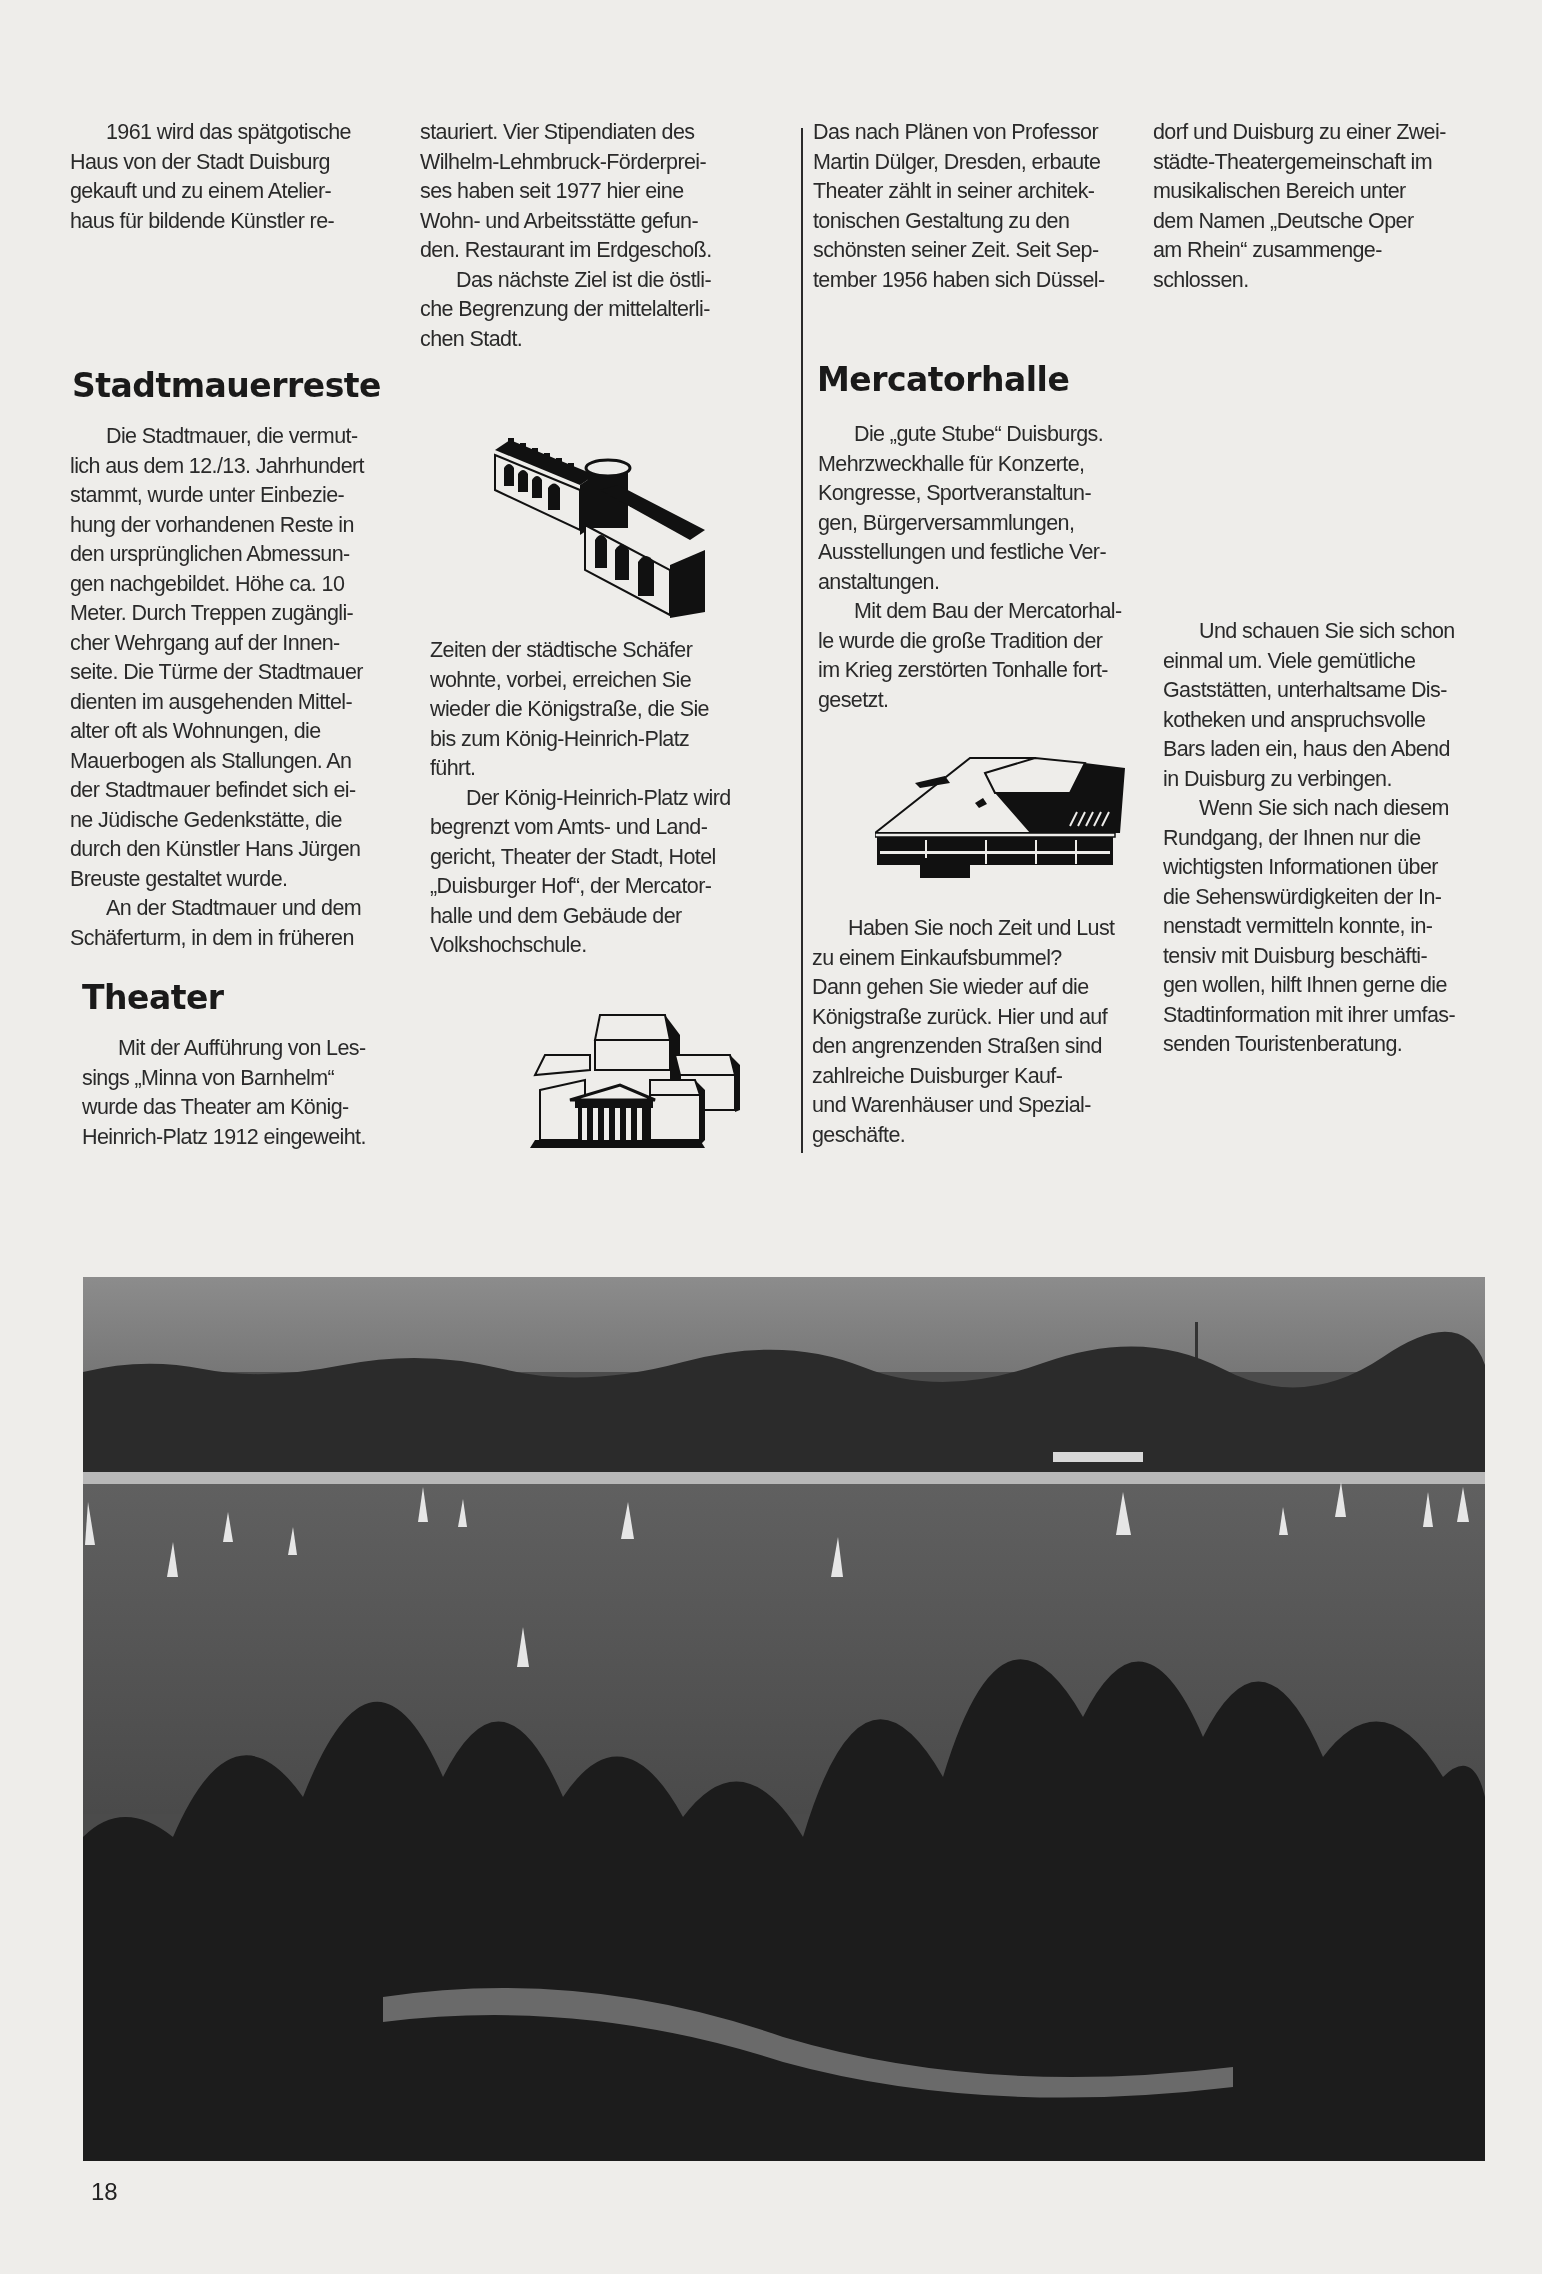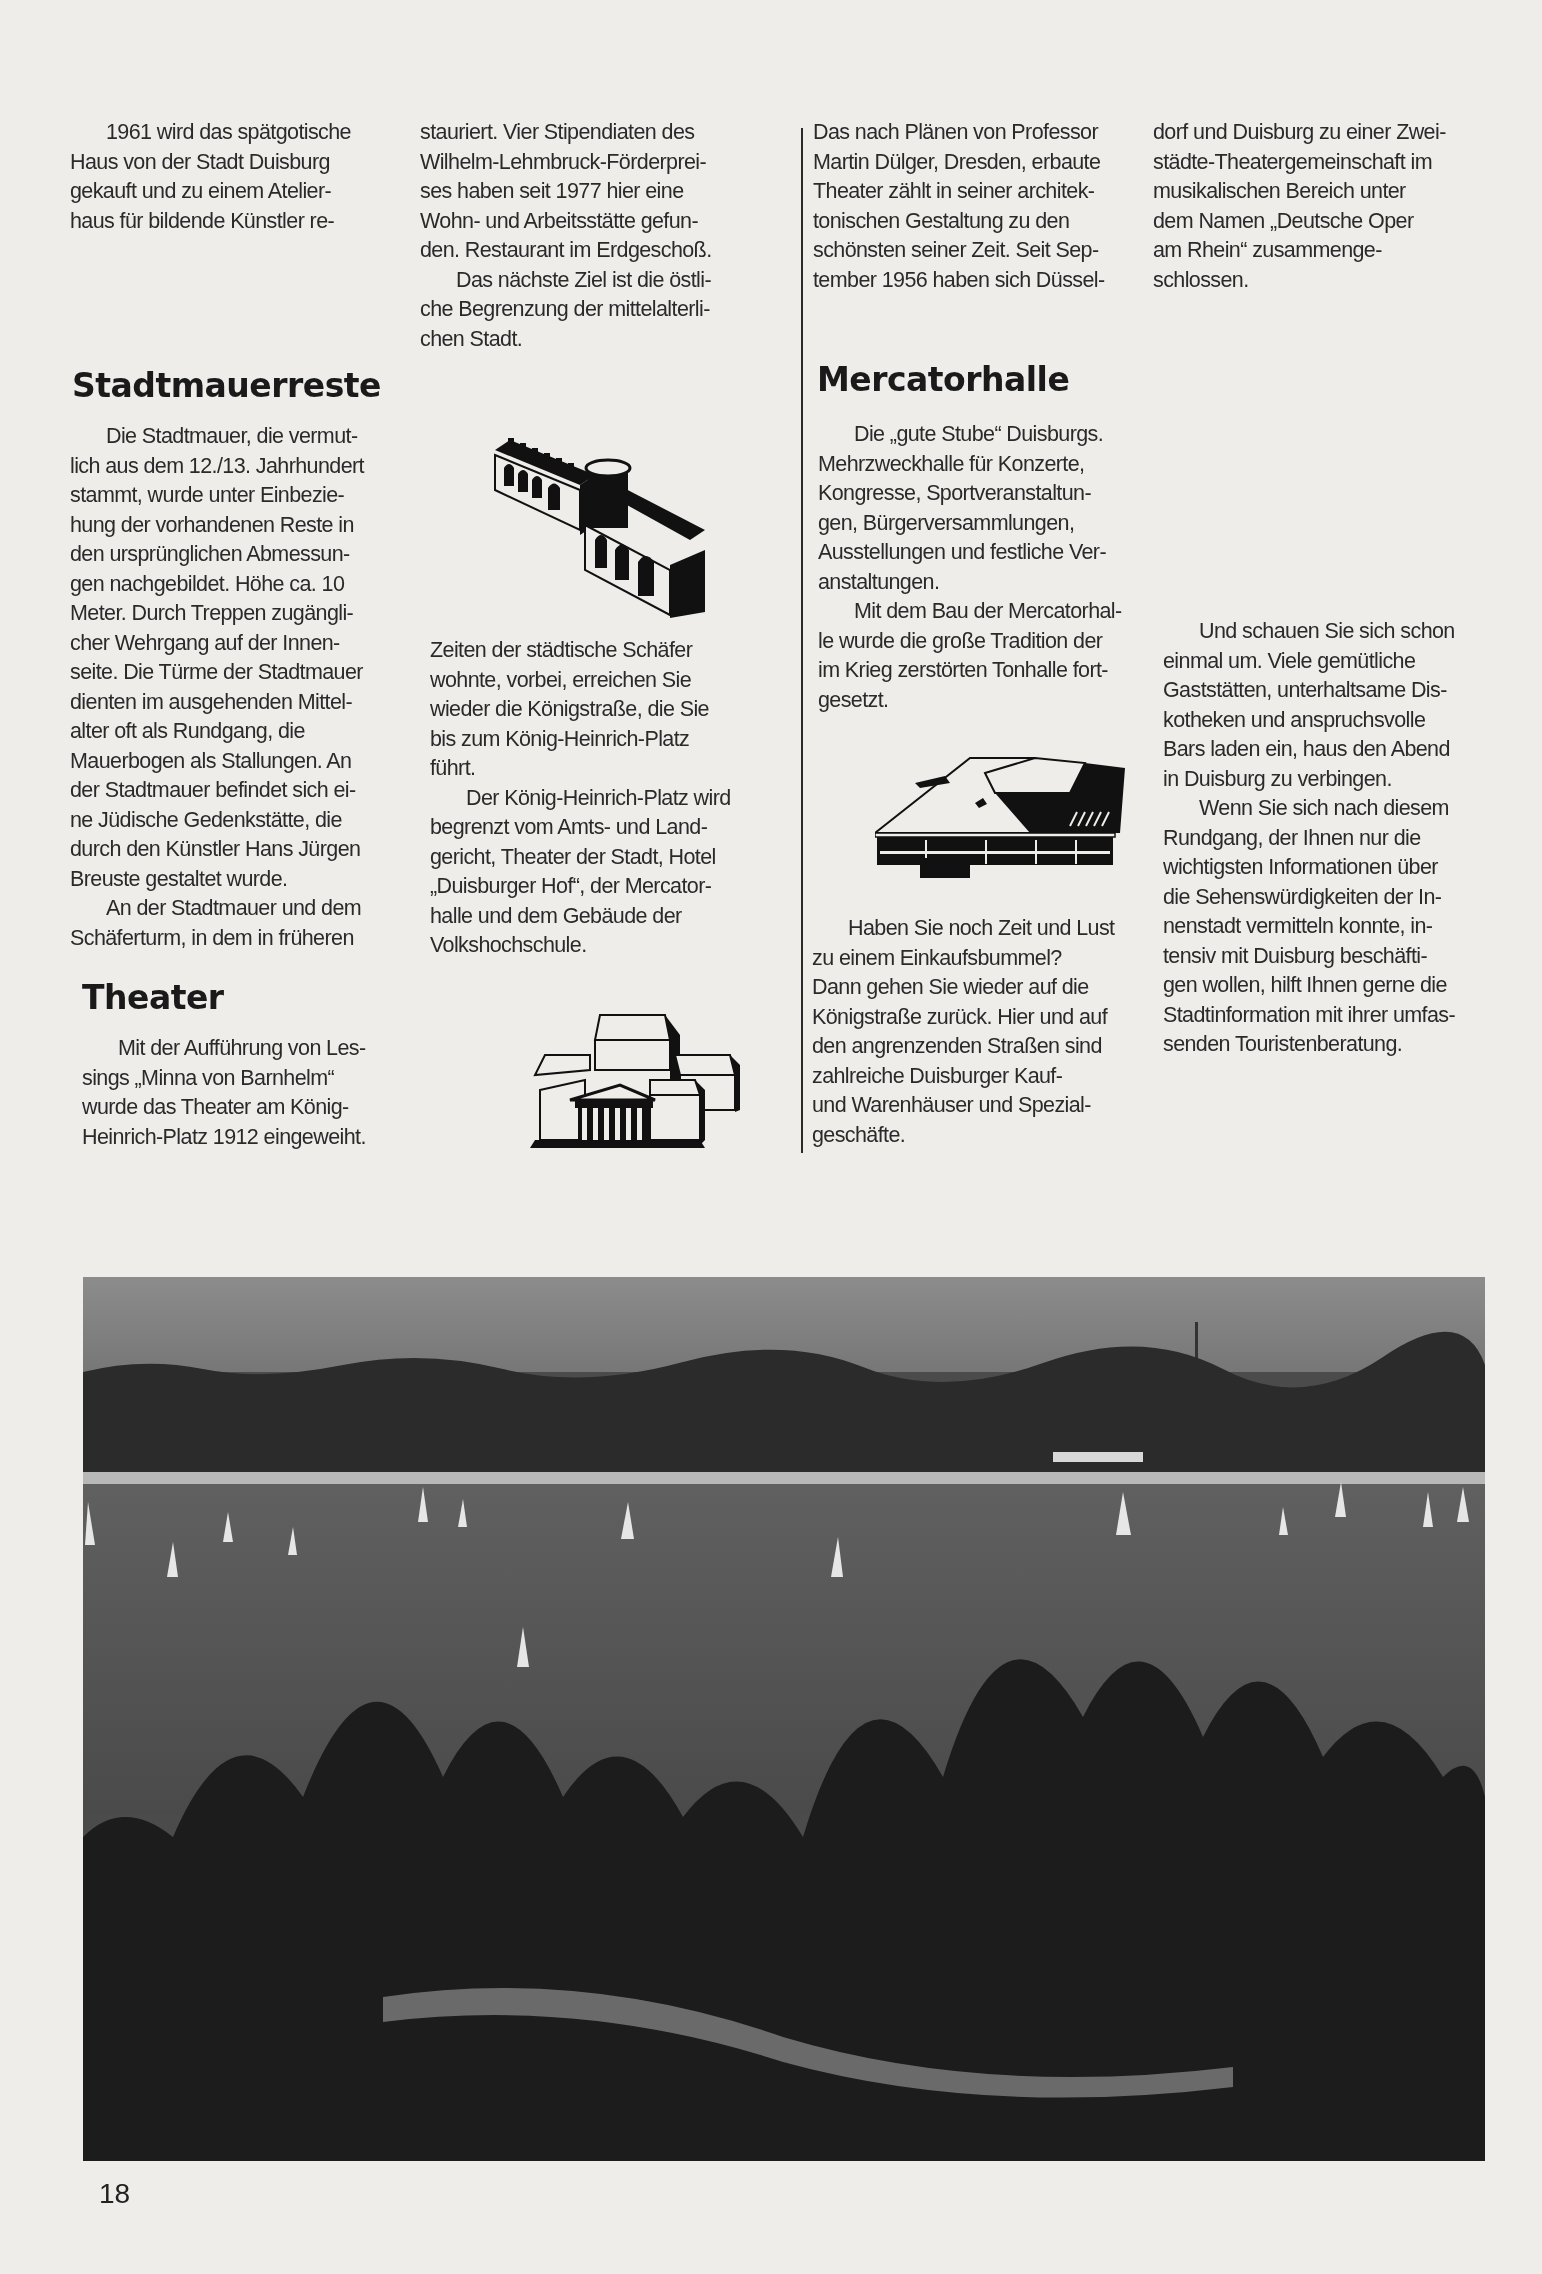--- a/index.html
+++ b/index.html
@@ -13,21 +13,21 @@
   .col p { margin: 0; }
   .col p.ind { text-indent: 36px; }
   .h {
     position: absolute; margin: 0;
     font-family: "DejaVu Sans", sans-serif; font-weight: bold;
     font-size: 33px; letter-spacing: -0.5px; color: #1a1a1a;
   }
   .rule { position: absolute; background: #2a2a2a; }
   .illus { position: absolute; }
   .photo { position: absolute; left: 83px; top: 1277px; width: 1402px; height: 884px; overflow: hidden; background: #4b4b4b; }
-  .pageno { position: absolute; left: 99px; top: 2178px; font-size: 28px; color: #222; }
+  .pageno { position: absolute; left: 91px; top: 2178px; font-size: 24px; color: #222; }
 </style>
 </head>
 <body>
 
 <div class="col" style="left:70px; top:118px; width:340px;">
   <div>
     <p class="ind">1961 wird das spätgotische</p>
     <p>Haus von der Stadt Duisburg</p>
     <p>gekauft und zu einem Atelier-</p>
     <p>haus für bildende Künstler re-</p>
@@ -41,21 +41,21 @@
     <p class="ind">Die Stadtmauer, die vermut-</p>
     <p>lich aus dem 12./13. Jahrhundert</p>
     <p>stammt, wurde unter Einbezie-</p>
     <p>hung der vorhandenen Reste in</p>
     <p>den ursprünglichen Abmessun-</p>
     <p>gen nachgebildet. Höhe ca. 10</p>
     <p>Meter. Durch Treppen zugängli-</p>
     <p>cher Wehrgang auf der Innen-</p>
     <p>seite. Die Türme der Stadtmauer</p>
     <p>dienten im ausgehenden Mittel-</p>
-    <p>alter oft als Rundgang, die</p>
+    <p>alter oft als Wohnungen, die</p>
     <p>Mauerbogen als Stallungen. An</p>
     <p>der Stadtmauer befindet sich ei-</p>
     <p>ne Jüdische Gedenkstätte, die</p>
     <p>durch den Künstler Hans Jürgen</p>
     <p>Breuste gestaltet wurde.</p>
   </div>
   <div>
     <p class="ind">An der Stadtmauer und dem</p>
     <p>Schäferturm, in dem in früheren</p>
   </div>

